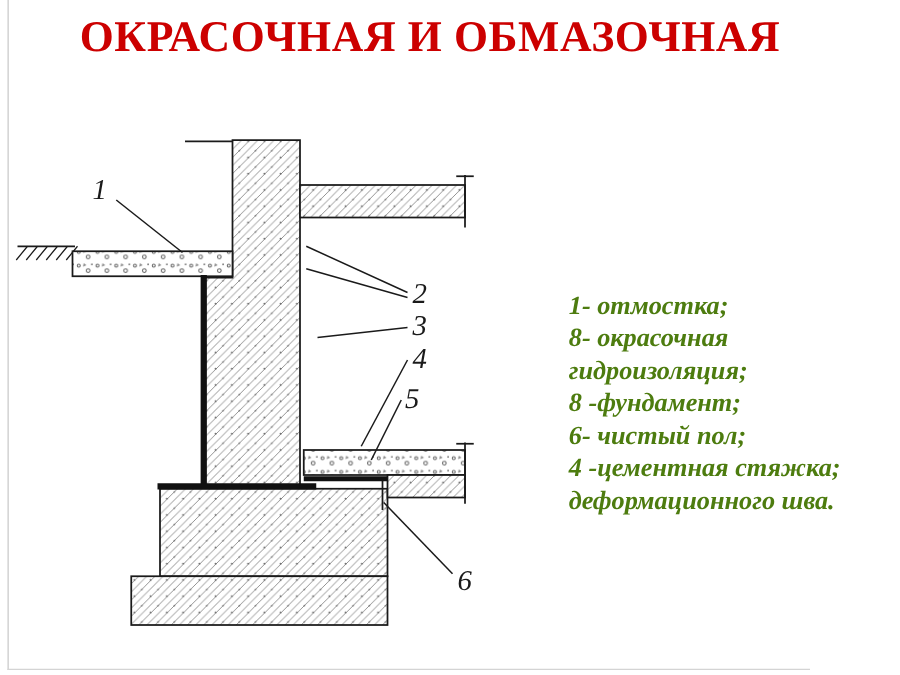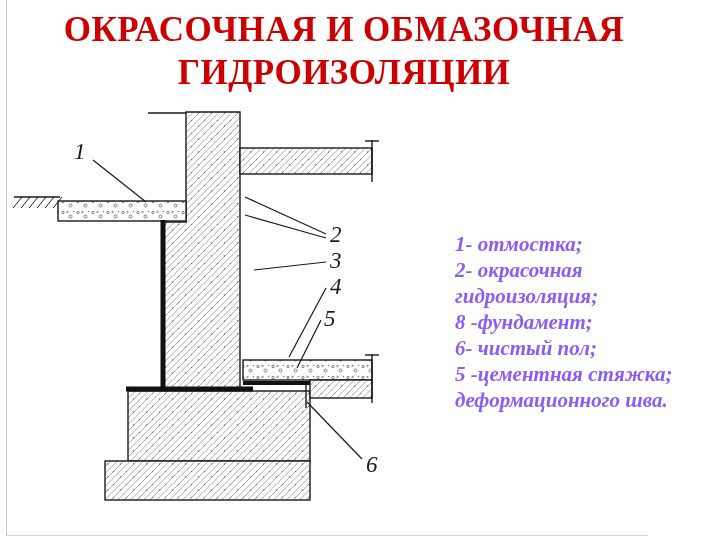--- a/index.html
+++ b/index.html
@@ -34,21 +34,20 @@
 </style>
 </head>
 <body>
 
 <div class="slide">
   <div class="edge-left"></div>
   <div class="edge-bottom"></div>
 
   <div class="title" style="color: rgb(204, 0, 0);">
     <div>ОКРАСОЧНАЯ И ОБМАЗОЧНАЯ</div>
-    <div>ГИДРОИЗОЛЯЦИИ</div>
   </div>
 
   <svg class="drawing" viewBox="0 0 720 540">
     <defs>
       <pattern id="concrete" width="13" height="13" patternUnits="userSpaceOnUse">
         <rect width="13" height="13" fill="#ffffff"></rect>
         <path d="M-3,16 L16,-3 M-3,9.5 L9.5,-3 M3.5,16 L16,3.5" stroke="#848484" stroke-width="0.7" fill="none"></path>
         <circle cx="3.5" cy="9" r="0.8" fill="#707070"></circle>
         <circle cx="9.5" cy="3.5" r="0.7" fill="#707070"></circle>
       </pattern>
@@ -101,22 +100,22 @@
     <g fill="#1a1a1a" font-size="23" font-style="italic" font-family="Liberation Serif, serif">
       <text x="74" y="159">1</text>
       <text x="330" y="242">2</text>
       <text x="330" y="268">3</text>
       <text x="330" y="294">4</text>
       <text x="324" y="326">5</text>
       <text x="366" y="472">6</text>
     </g>
   </svg>
 
-  <div class="legend" style="color: #8b5cf6;">
+  <div class="legend" style="color: #4d7c0f;">
     <div>1- отмостка;</div>
-    <div>2- окрасочная</div>
+    <div>8- окрасочная</div>
     <div>гидроизоляция;</div>
     <div>8 -фундамент;</div>
     <div>6- чистый пол;</div>
-    <div>5 -цементная стяжка;</div>
+    <div>4 -цементная стяжка;</div>
     <div>деформационного шва.</div>
   </div>
 </div>
 
 </body></html>

